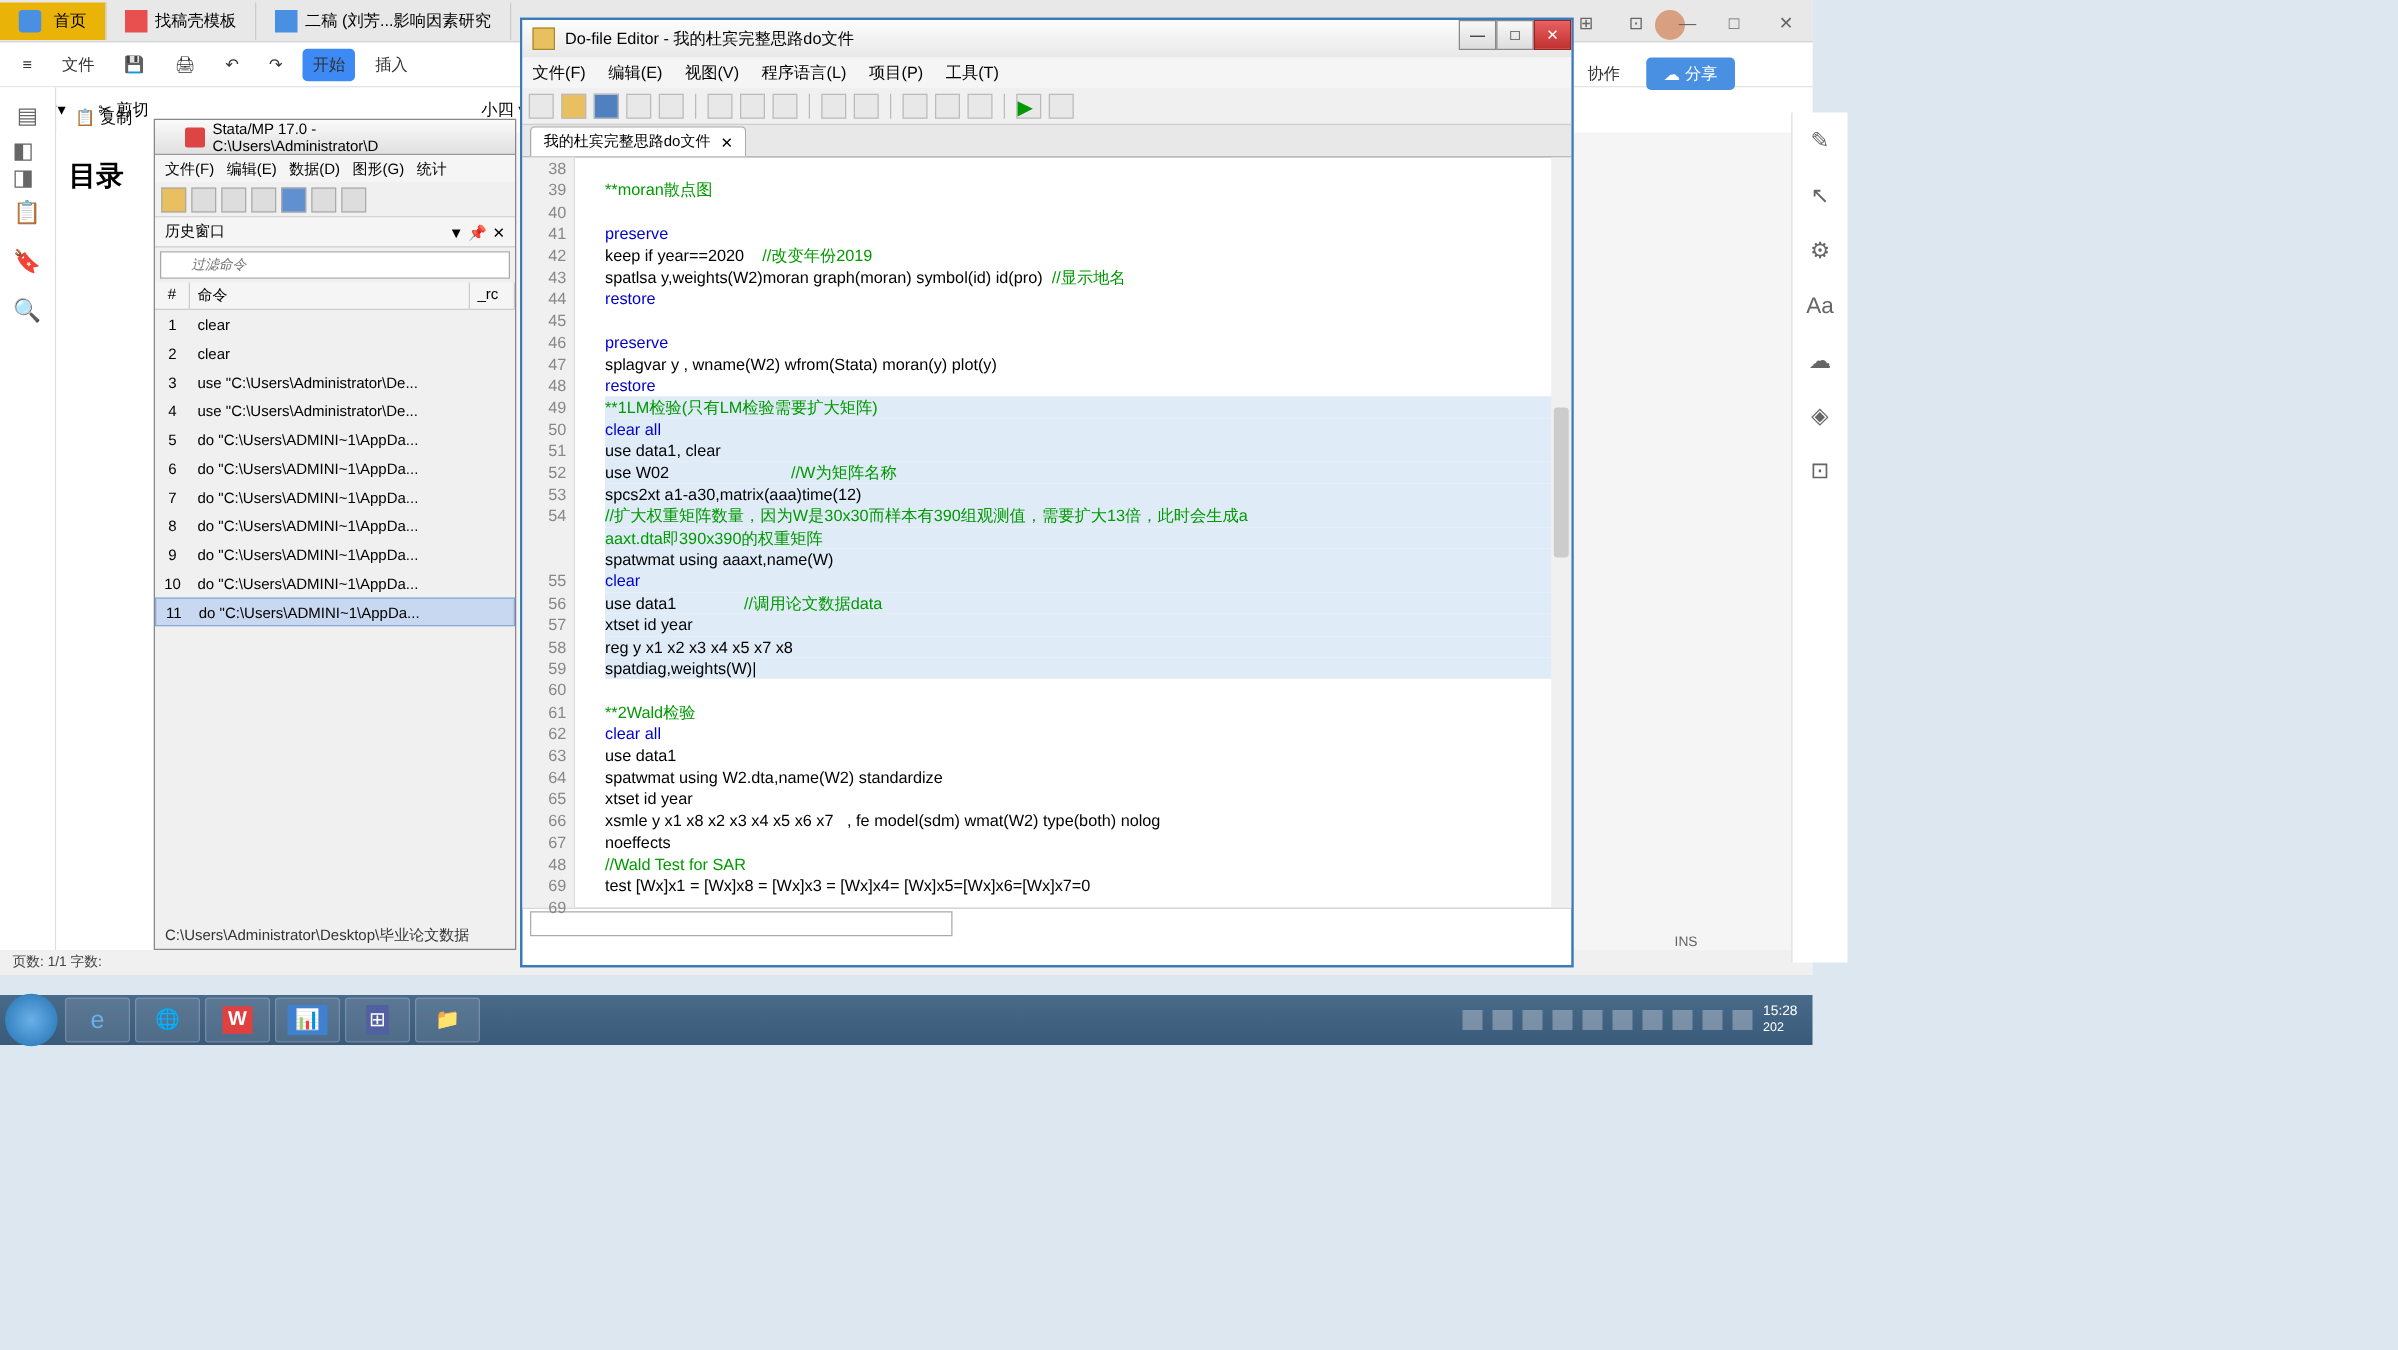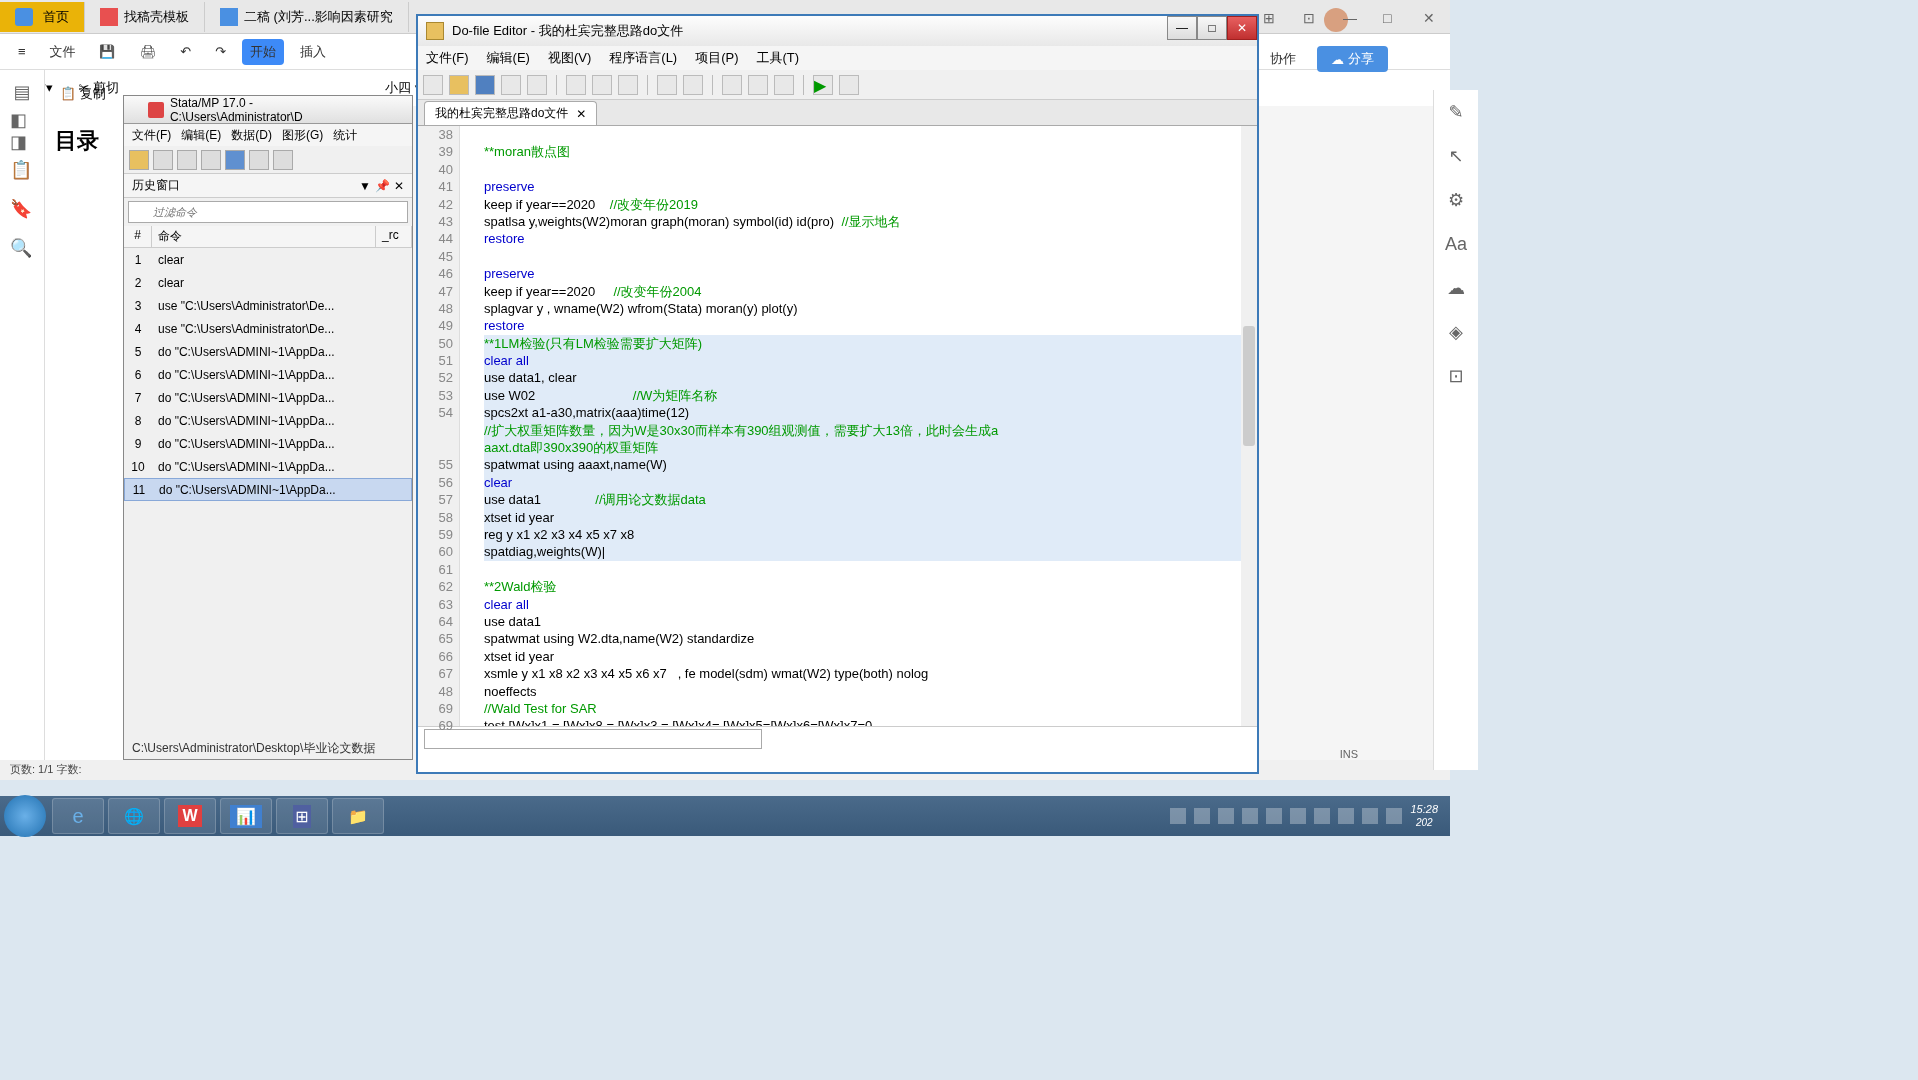--- a/index.html
+++ b/index.html
@@ -70,21 +70,21 @@
 .dofile-cmd-bar input { width: 338px; height: 20px; border: 1px solid #aaa; }
 .dofile-status { height: 22px; display: flex; align-items: center; justify-content: flex-end; padding: 0 10px; gap: 15px; font-size: 12px; background: #f0f0f0; color: #555; border-top: 1px solid #ccc; }
 .right-toolbar { position: absolute; right: 440px; top: 90px; width: 45px; height: 680px; background: #fff; border-left: 1px solid #ddd; display: flex; flex-direction: column; align-items: center; padding-top: 10px; gap: 20px; }
 
 
 .taskbar { position: absolute; bottom: 244px; left: 0; width: 1450px; height: 40px; background: linear-gradient(#4a6a8a, #3a5a7a); display: flex; align-items: center; padding: 0 4px; }
 .taskbar-btn { width: 52px; height: 36px; margin-right: 4px; background: rgba(255,255,255,0.1); border: 1px solid rgba(255,255,255,0.2); border-radius: 3px; display: flex; align-items: center; justify-content: center; }
 .start-orb { width: 42px; height: 42px; border-radius: 50%; background: radial-gradient(circle, #6ab0e8, #2070b0); margin-right: 6px; }
 .tray { margin-left: auto; display: flex; align-items: center; gap: 8px; color: #fff; font-size: 11px; padding-right: 8px; }
 .tray-icon { width: 16px; height: 16px; background: rgba(255,255,255,0.3); }
-.clock { text-align: center; line-height: 1.2; font-style: italic; }
+.clock { text-align: left; line-height: 1.2; }
 
 
 .bg-win-ctrls { position: absolute; right: 475px; top: 10px; display: flex; gap: 20px; }
 .bg-ctrl { width: 20px; height: 16px; color: #666; font-size: 14px; }
 .avatar { width: 24px; height: 24px; border-radius: 50%; background: #d8a080; position: absolute; right: 570px; top: 8px; }
 
 
 .share-btn { position: absolute; right: 530px; top: 46px; background: #4a90e2; color: #fff; padding: 4px 14px; border-radius: 4px; font-size: 13px; display: flex; align-items: center; gap: 4px; }
 .coop-label { position: absolute; left: 1270px; top: 50px; font-size: 13px; color: #333; }
 </style>
@@ -329,21 +329,20 @@
     <div class="code-area" id="code">
         <div class="code-line"></div>
         <div class="code-line"><span class="cm">**moran散点图</span></div>
         <div class="code-line"></div>
         <div class="code-line"><span class="kw">preserve</span></div>
         <div class="code-line"><span>keep if year==2020    </span><span class="cm">//改变年份2019</span></div>
         <div class="code-line"><span>spatlsa y,weights(W2)moran graph(moran) symbol(id) id(pro)  </span><span class="cm">//显示地名</span></div>
         <div class="code-line"><span class="kw">restore</span></div>
         <div class="code-line"></div>
         <div class="code-line"><span class="kw">preserve</span></div>
-        <div class="code-line"><span>keep if year==2020     </span><span class="cm">//改变年份2004</span></div>
         <div class="code-line">splagvar y , wname(W2) wfrom(Stata) moran(y) plot(y)</div>
         <div class="code-line"><span class="kw">restore</span></div>
         <div class="code-line hl"><span class="cm">**1LM检验(只有LM检验需要扩大矩阵)</span></div>
         <div class="code-line hl"><span class="kw">clear all</span></div>
         <div class="code-line hl">use data1, clear</div>
         <div class="code-line hl"><span>use W02                           </span><span class="cm">//W为矩阵名称</span></div>
         <div class="code-line hl">spcs2xt a1-a30,matrix(aaa)time(12)</div>
         <div class="code-line hl"><span class="cm">//扩大权重矩阵数量，因为W是30x30而样本有390组观测值，需要扩大13倍，此时会生成a</span></div>
         <div class="code-line hl"><span class="cm">aaxt.dta即390x390的权重矩阵</span></div>
         <div class="code-line hl">spatwmat using aaaxt,name(W)</div>

